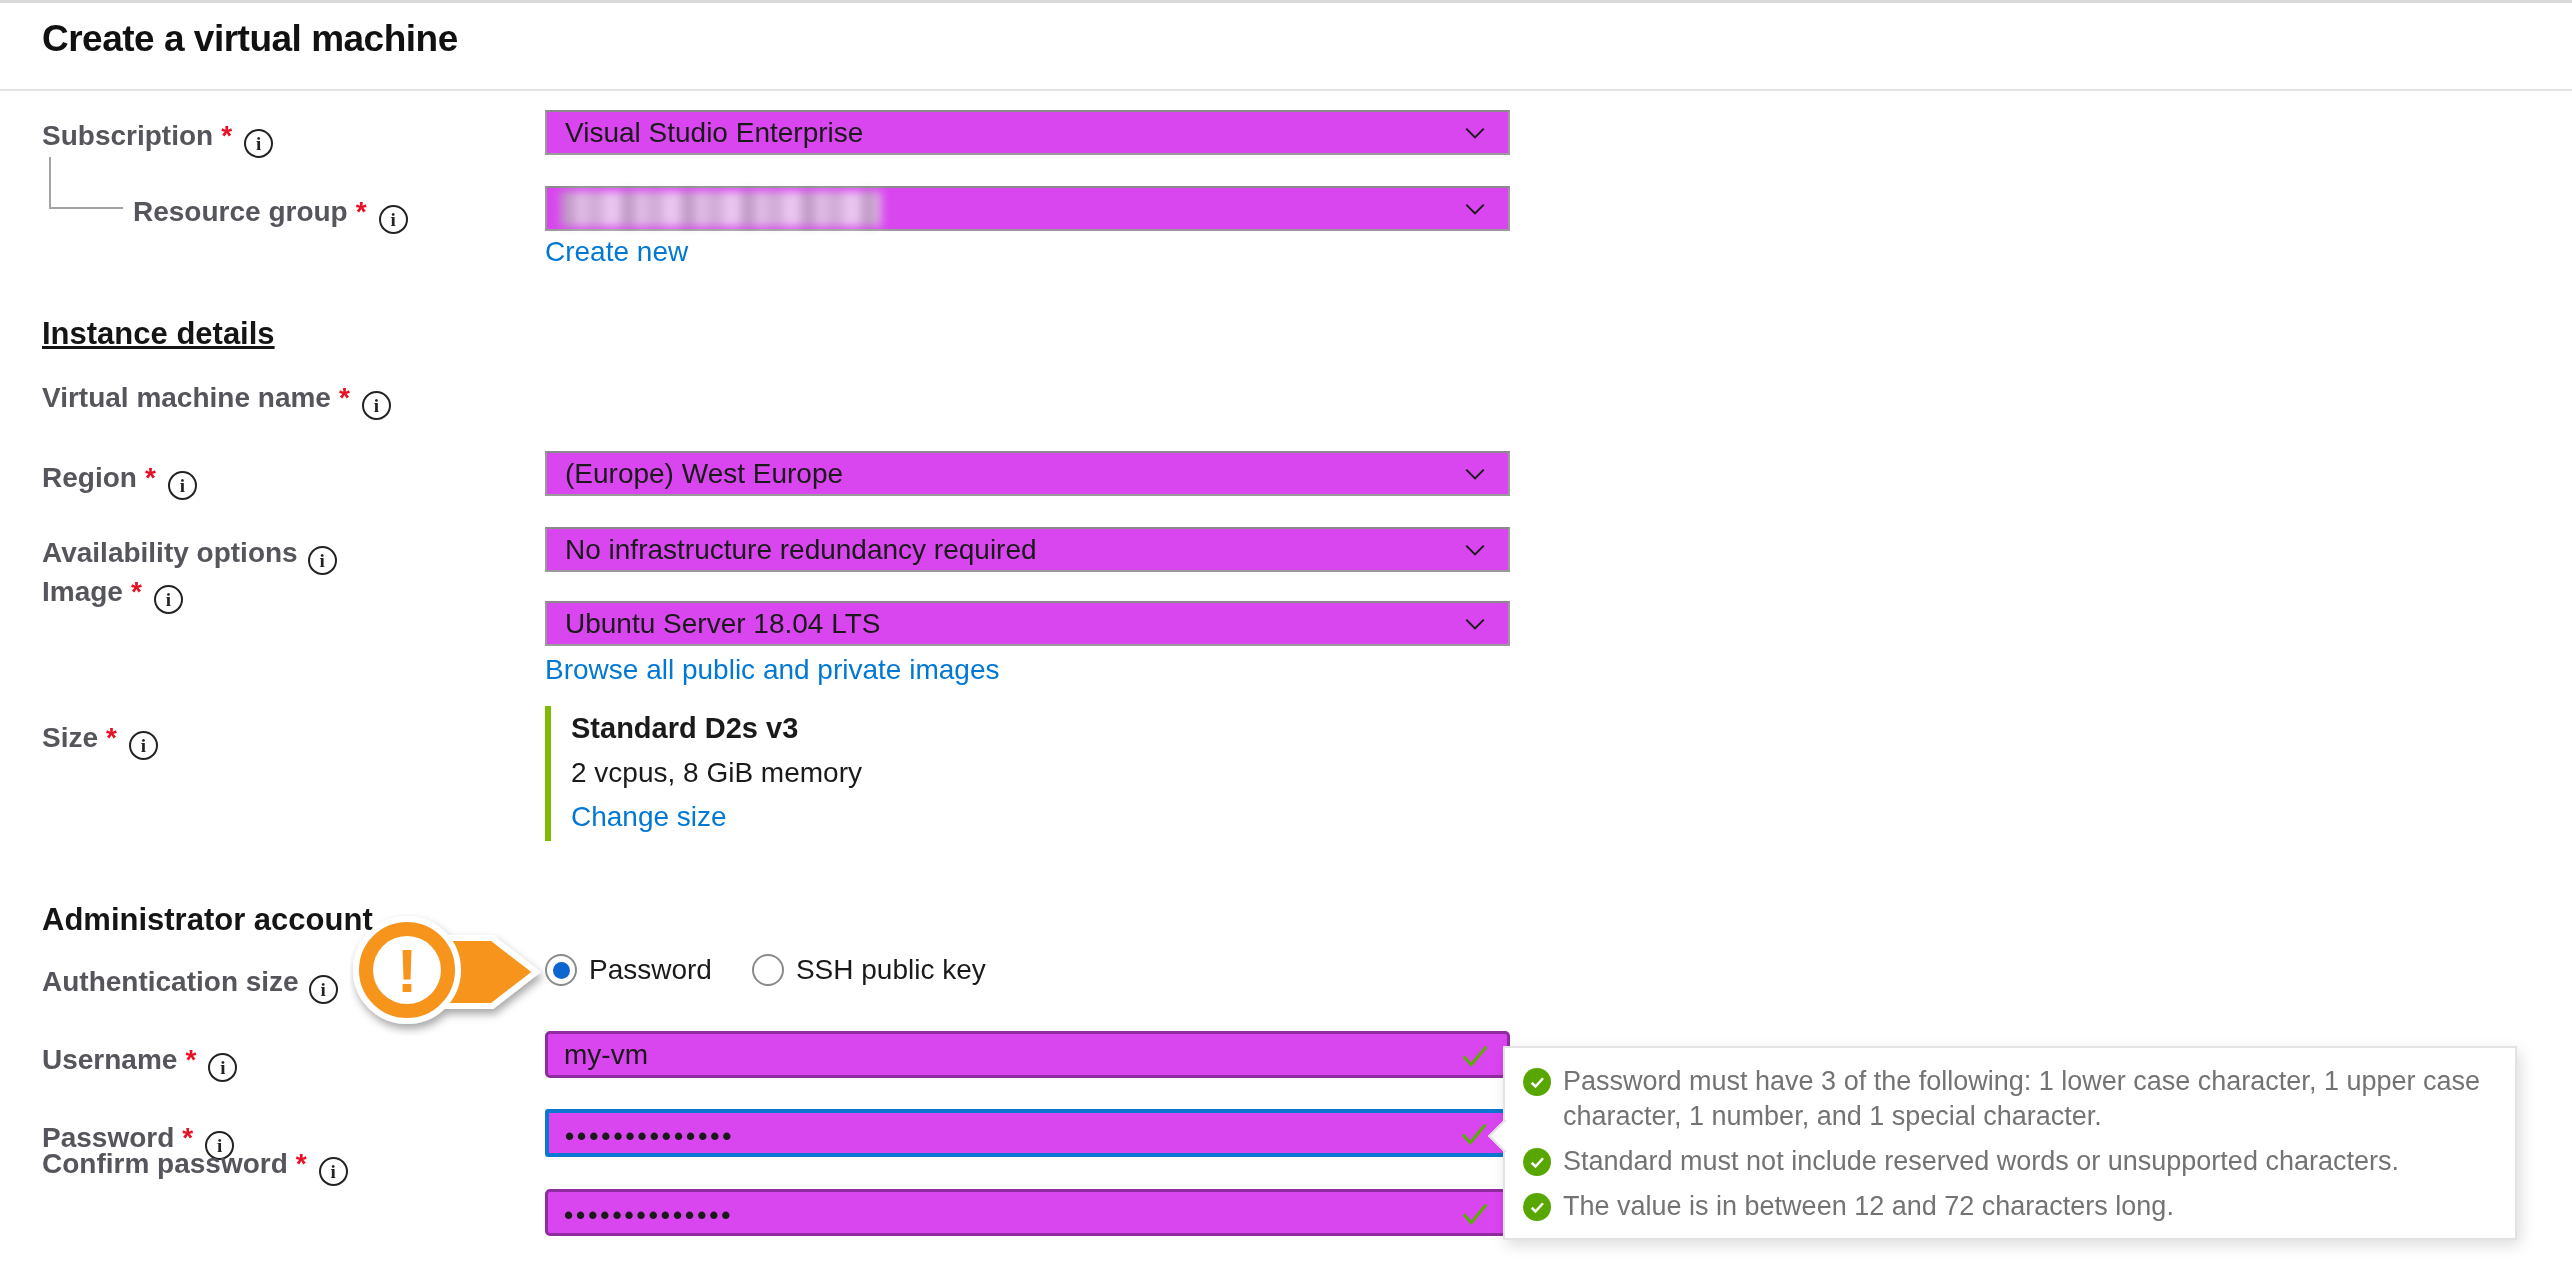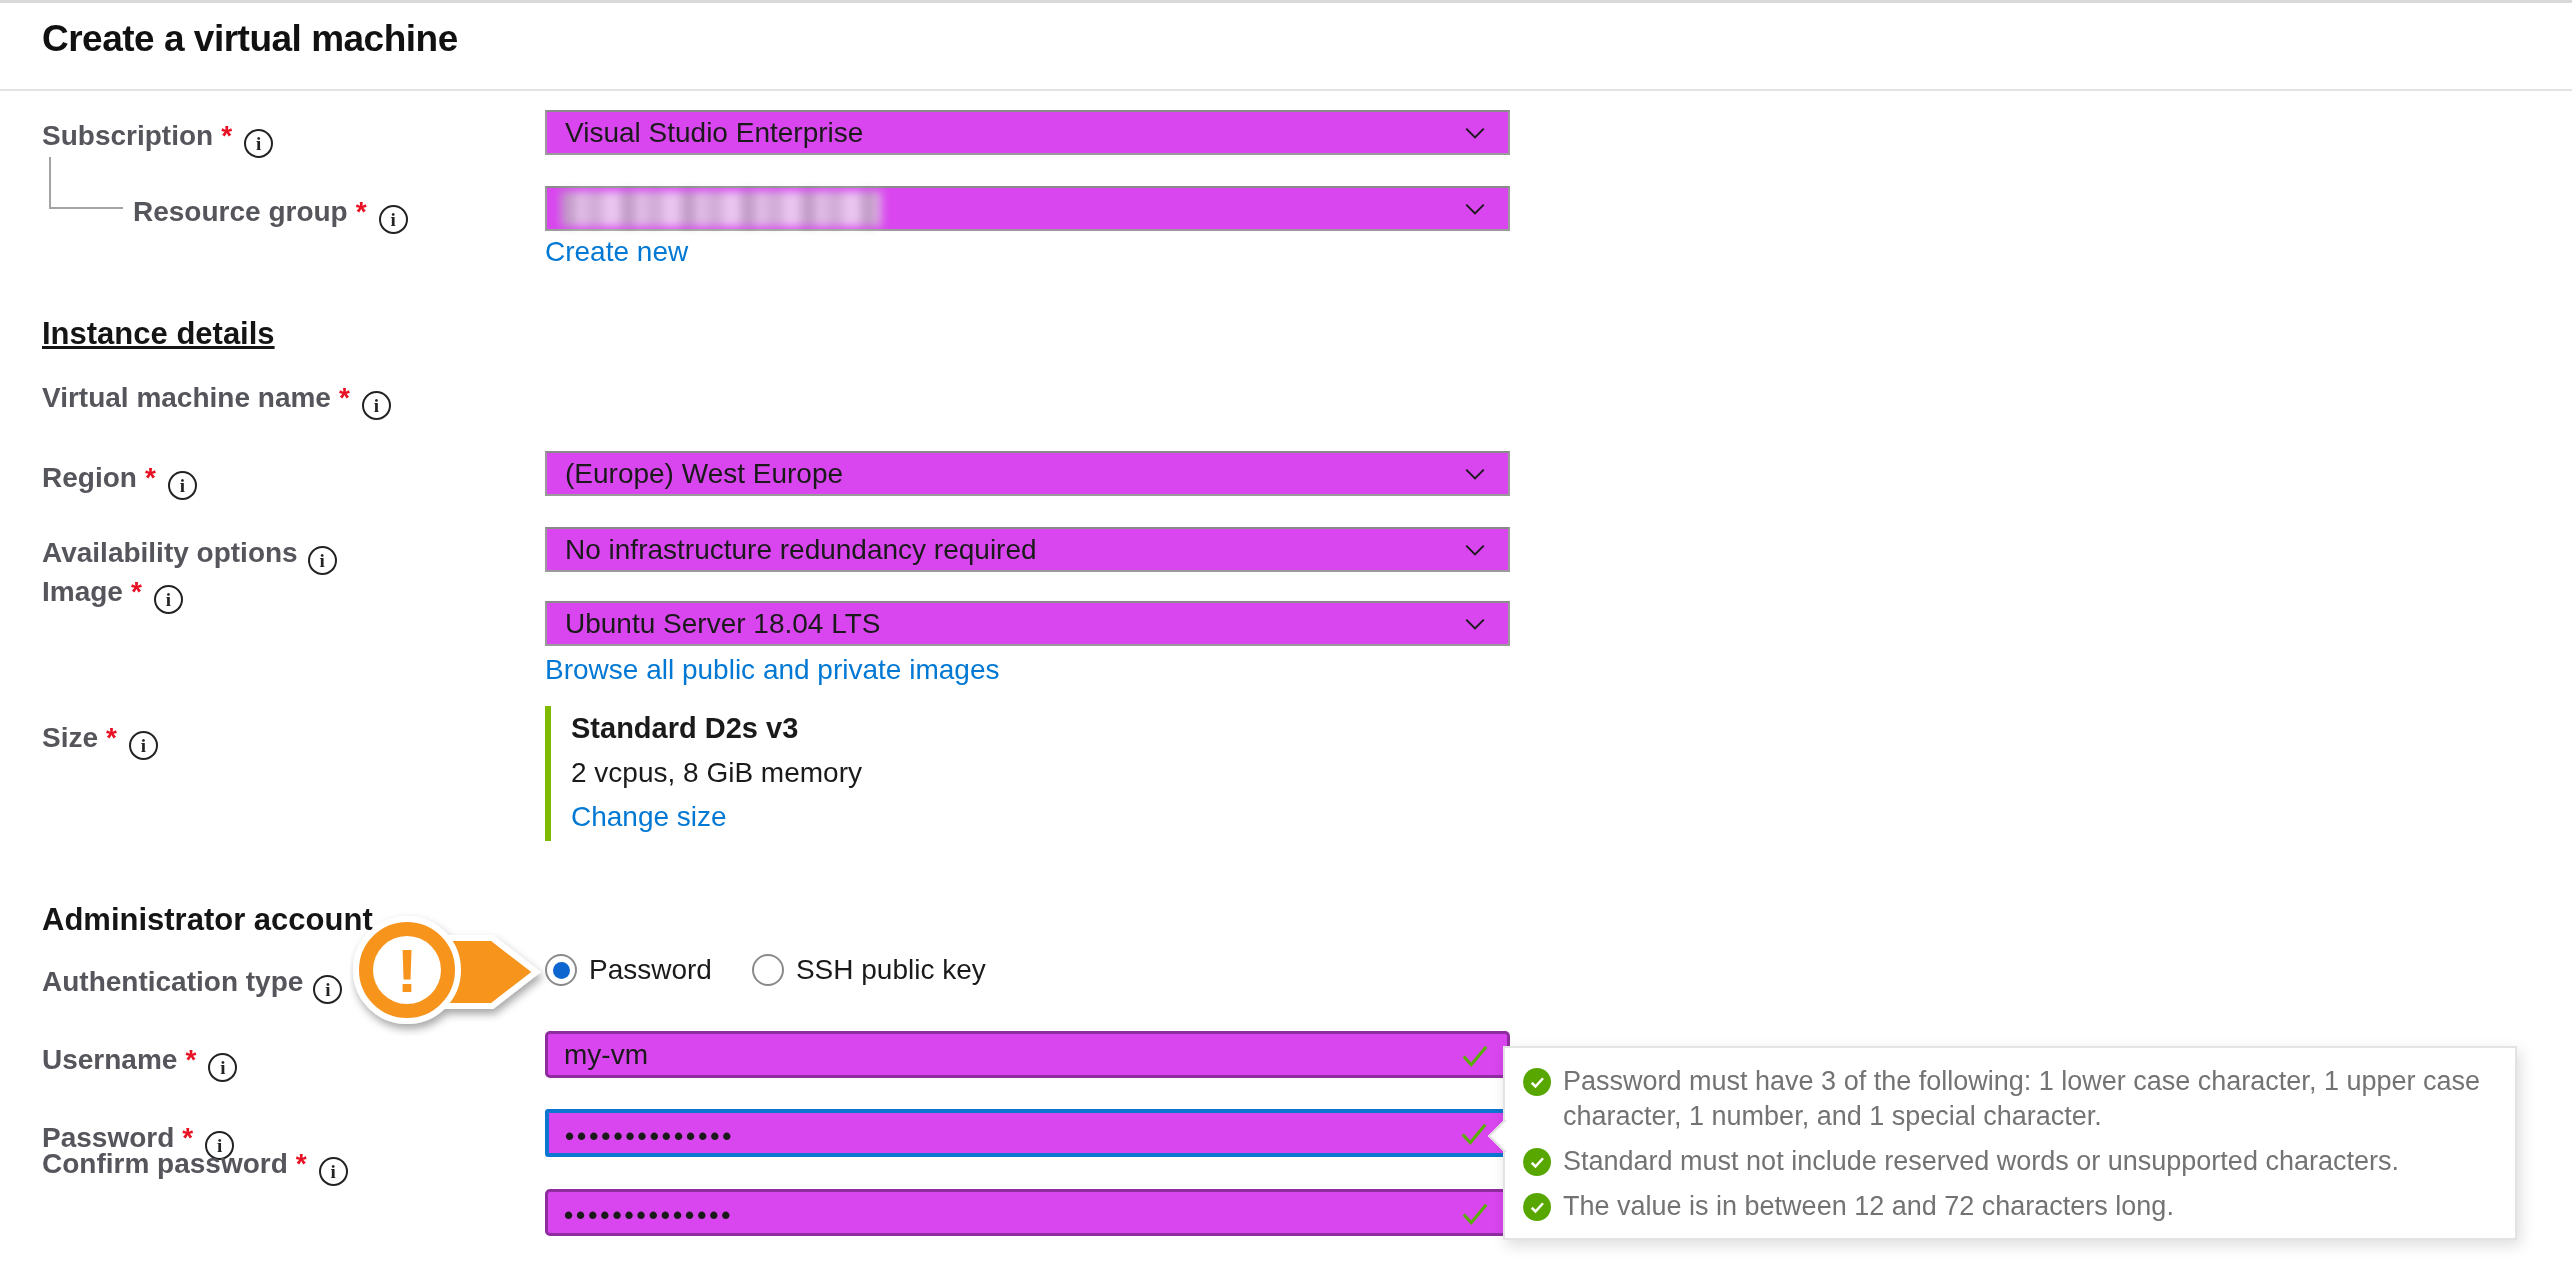--- a/index.html
+++ b/index.html
@@ -151,21 +151,21 @@
   </div>
   <div class="size-block" style="top:706px;">
     <div class="size-name">Standard D2s v3</div>
     <div class="size-specs">2 vcpus, 8 GiB memory</div>
     <a class="link">Change size</a>
   </div>
 
   <h2 class="section-heading" style="top:902px;">Administrator account</h2>
 
   <div class="label" style="top:966px;">
-    <span>Authentication type</span><span class="info-icon">i</span>
+    <span>Authentication size</span><span class="info-icon">i</span>
   </div>
 
   <svg class="annotation" viewBox="0 0 200 128">
     <defs>
       <filter id="annShadow" x="-20%" y="-20%" width="150%" height="160%">
         <feDropShadow dx="2" dy="5" stdDeviation="4" flood-color="#000" flood-opacity="0.35"></feDropShadow>
       </filter>
     </defs>
     <g filter="url(#annShadow)">
       <polygon points="92,30 142,30 186,64 142,98 92,98" fill="#f7941e" stroke="#ffffff" stroke-width="6"></polygon>

